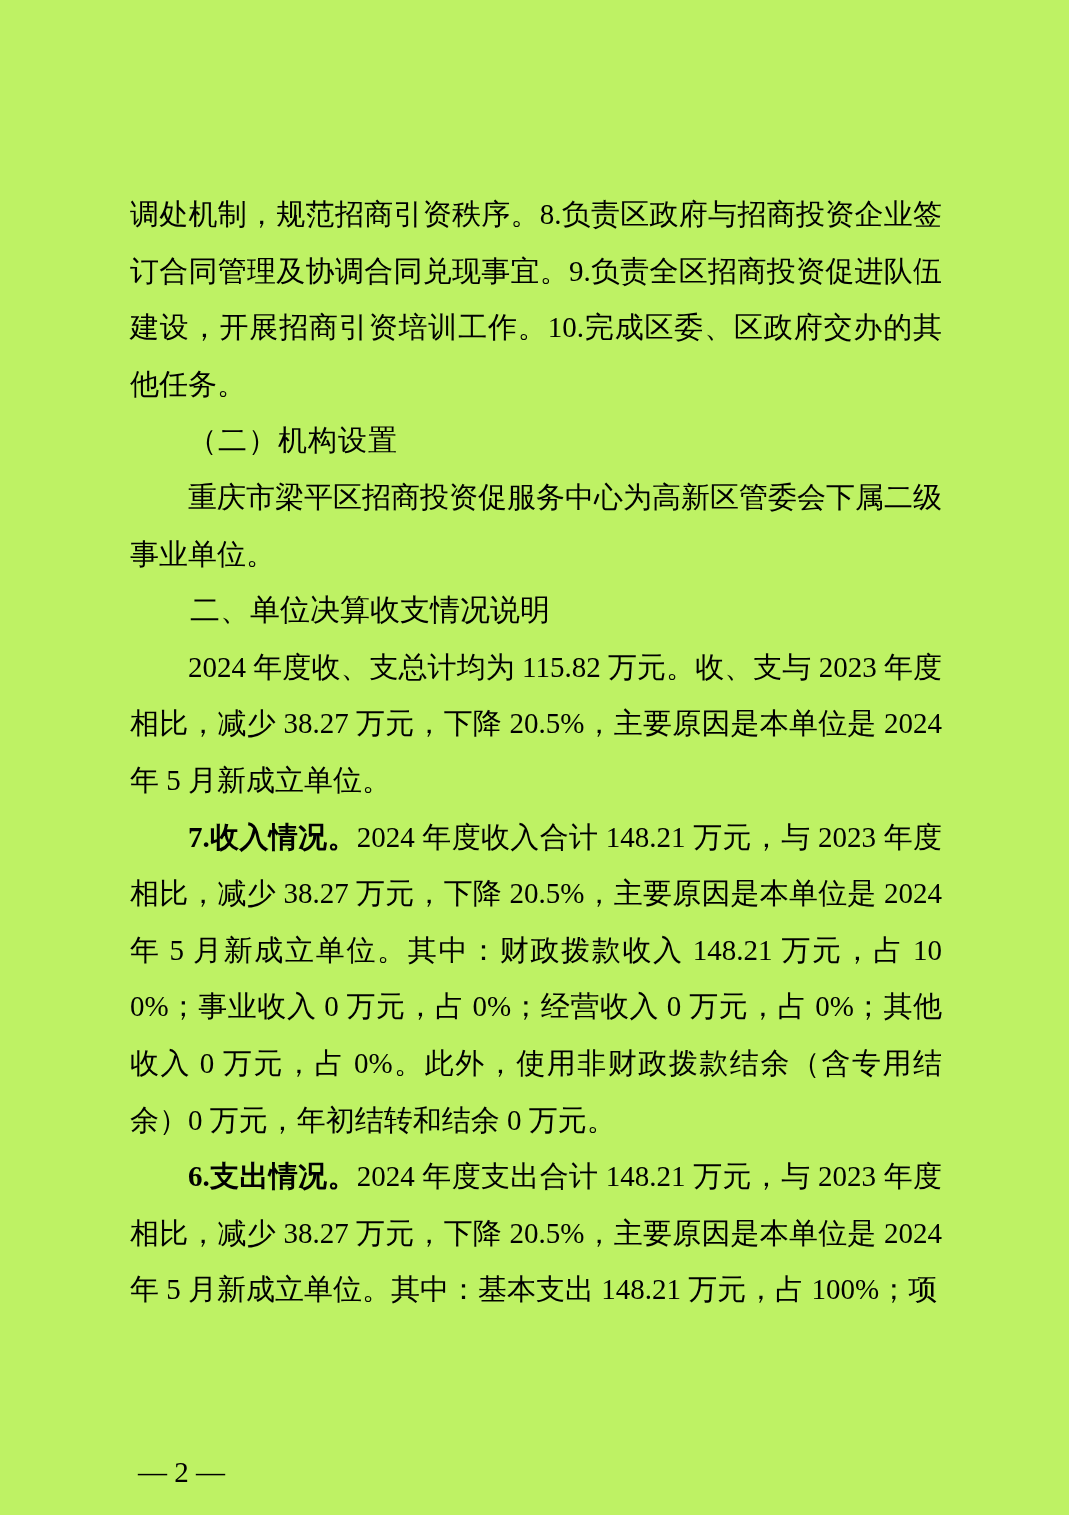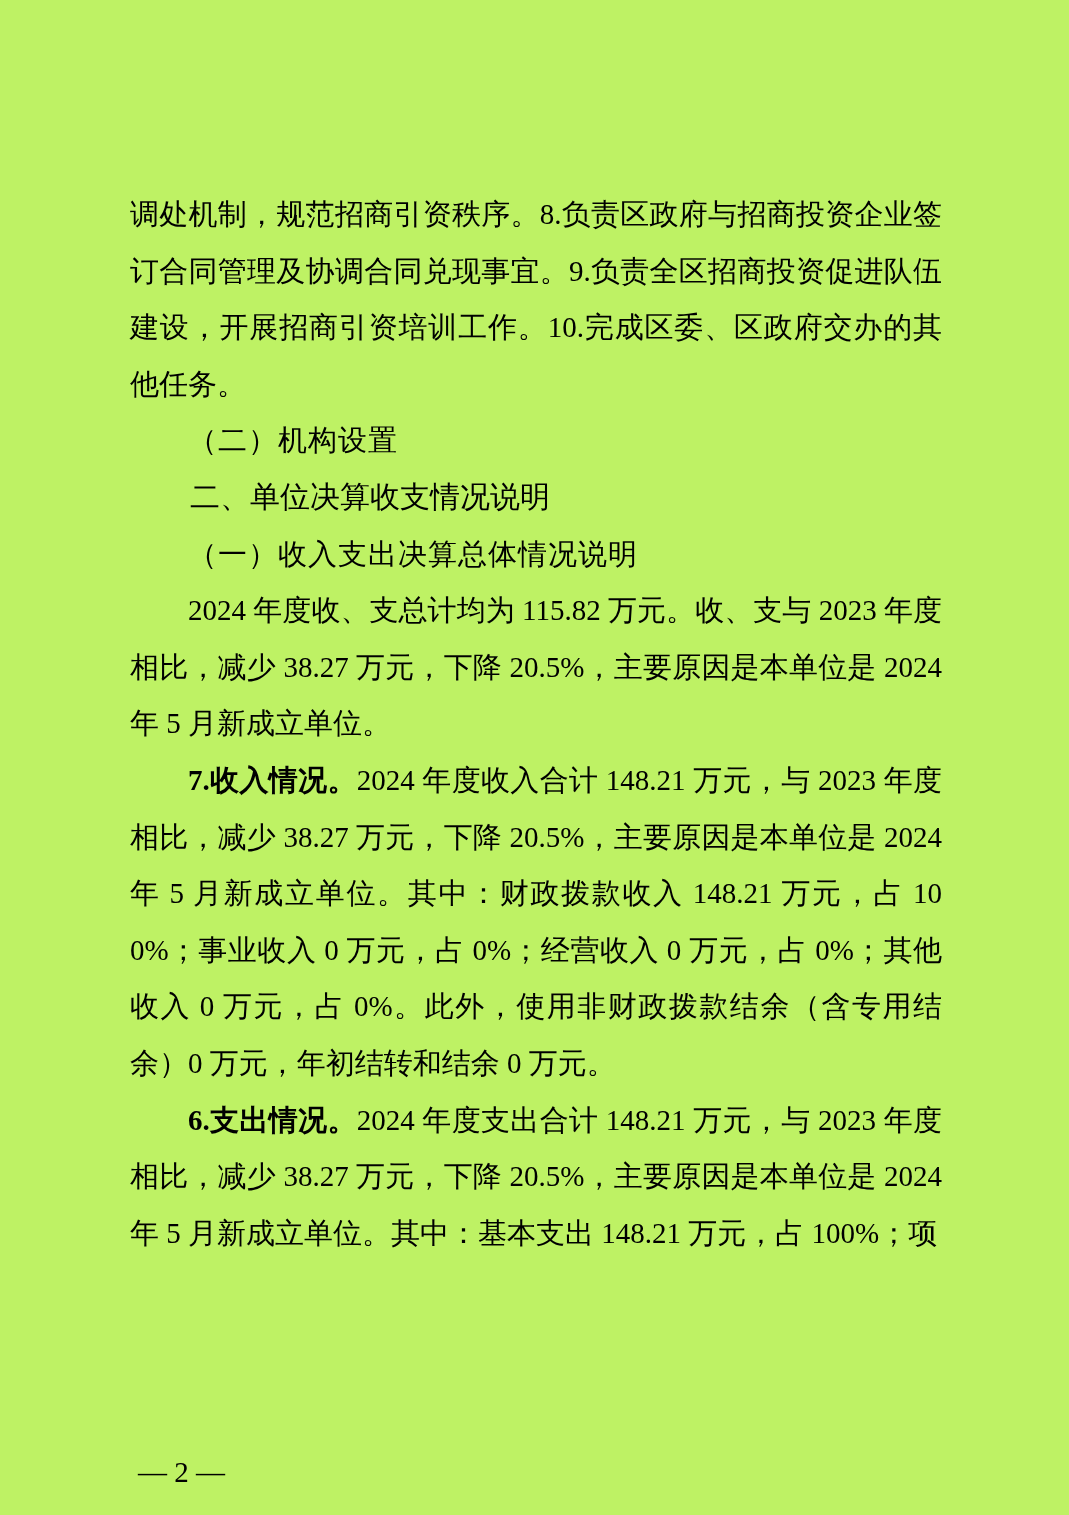--- a/index.html
+++ b/index.html
@@ -60,24 +60,24 @@
 </head>
 <body>
 
 <div class="page">
   <div class="content">
 
     <p class="no-indent">调处机制，规范招商引资秩序。8.负责区政府与招商投资企业签订合同管理及协调合同兑现事宜。9.负责全区招商投资促进队伍建设，开展招商引资培训工作。10.完成区委、区政府交办的其他任务。</p>
 
     <p class="kaiti">（二）机构设置</p>
 
+    <p>重庆市梁平区招商投资促服务中心为高新区管委会下属二级事业单位。</p>
 
     <p class="h-bold">二、单位决算收支情况说明</p>
 
-    <p class="kaiti">（一）收入支出决算总体情况说明</p>
 
     <p>2024 年度收、支总计均为 115.82 万元。收、支与 2023 年度相比，减少 38.27 万元，下降 20.5%，主要原因是本单位是 2024 年 5 月新成立单位。</p>
 
     <p>
       <span class="lead">7.收入情况。</span><span>2024 年度收入合计 148.21 万元，与 2023 年度相比，减少 38.27 万元，下降 20.5%，主要原因是本单位是 2024 年 5 月新成立单位。其中：财政拨款收入 148.21 万元，占 100%；事业收入 0 万元，占 0%；经营收入 0 万元，占 0%；其他收入 0 万元，占 0%。此外，使用非财政拨款结余（含专用结余）0 万元，年初结转和结余 0 万元。</span>
     </p>
 
     <p>
       <span class="lead">6.支出情况。</span><span>2024 年度支出合计 148.21 万元，与 2023 年度相比，减少 38.27 万元，下降 20.5%，主要原因是本单位是 2024 年 5 月新成立单位。其中：基本支出 148.21 万元，占 100%；项</span>
     </p>

